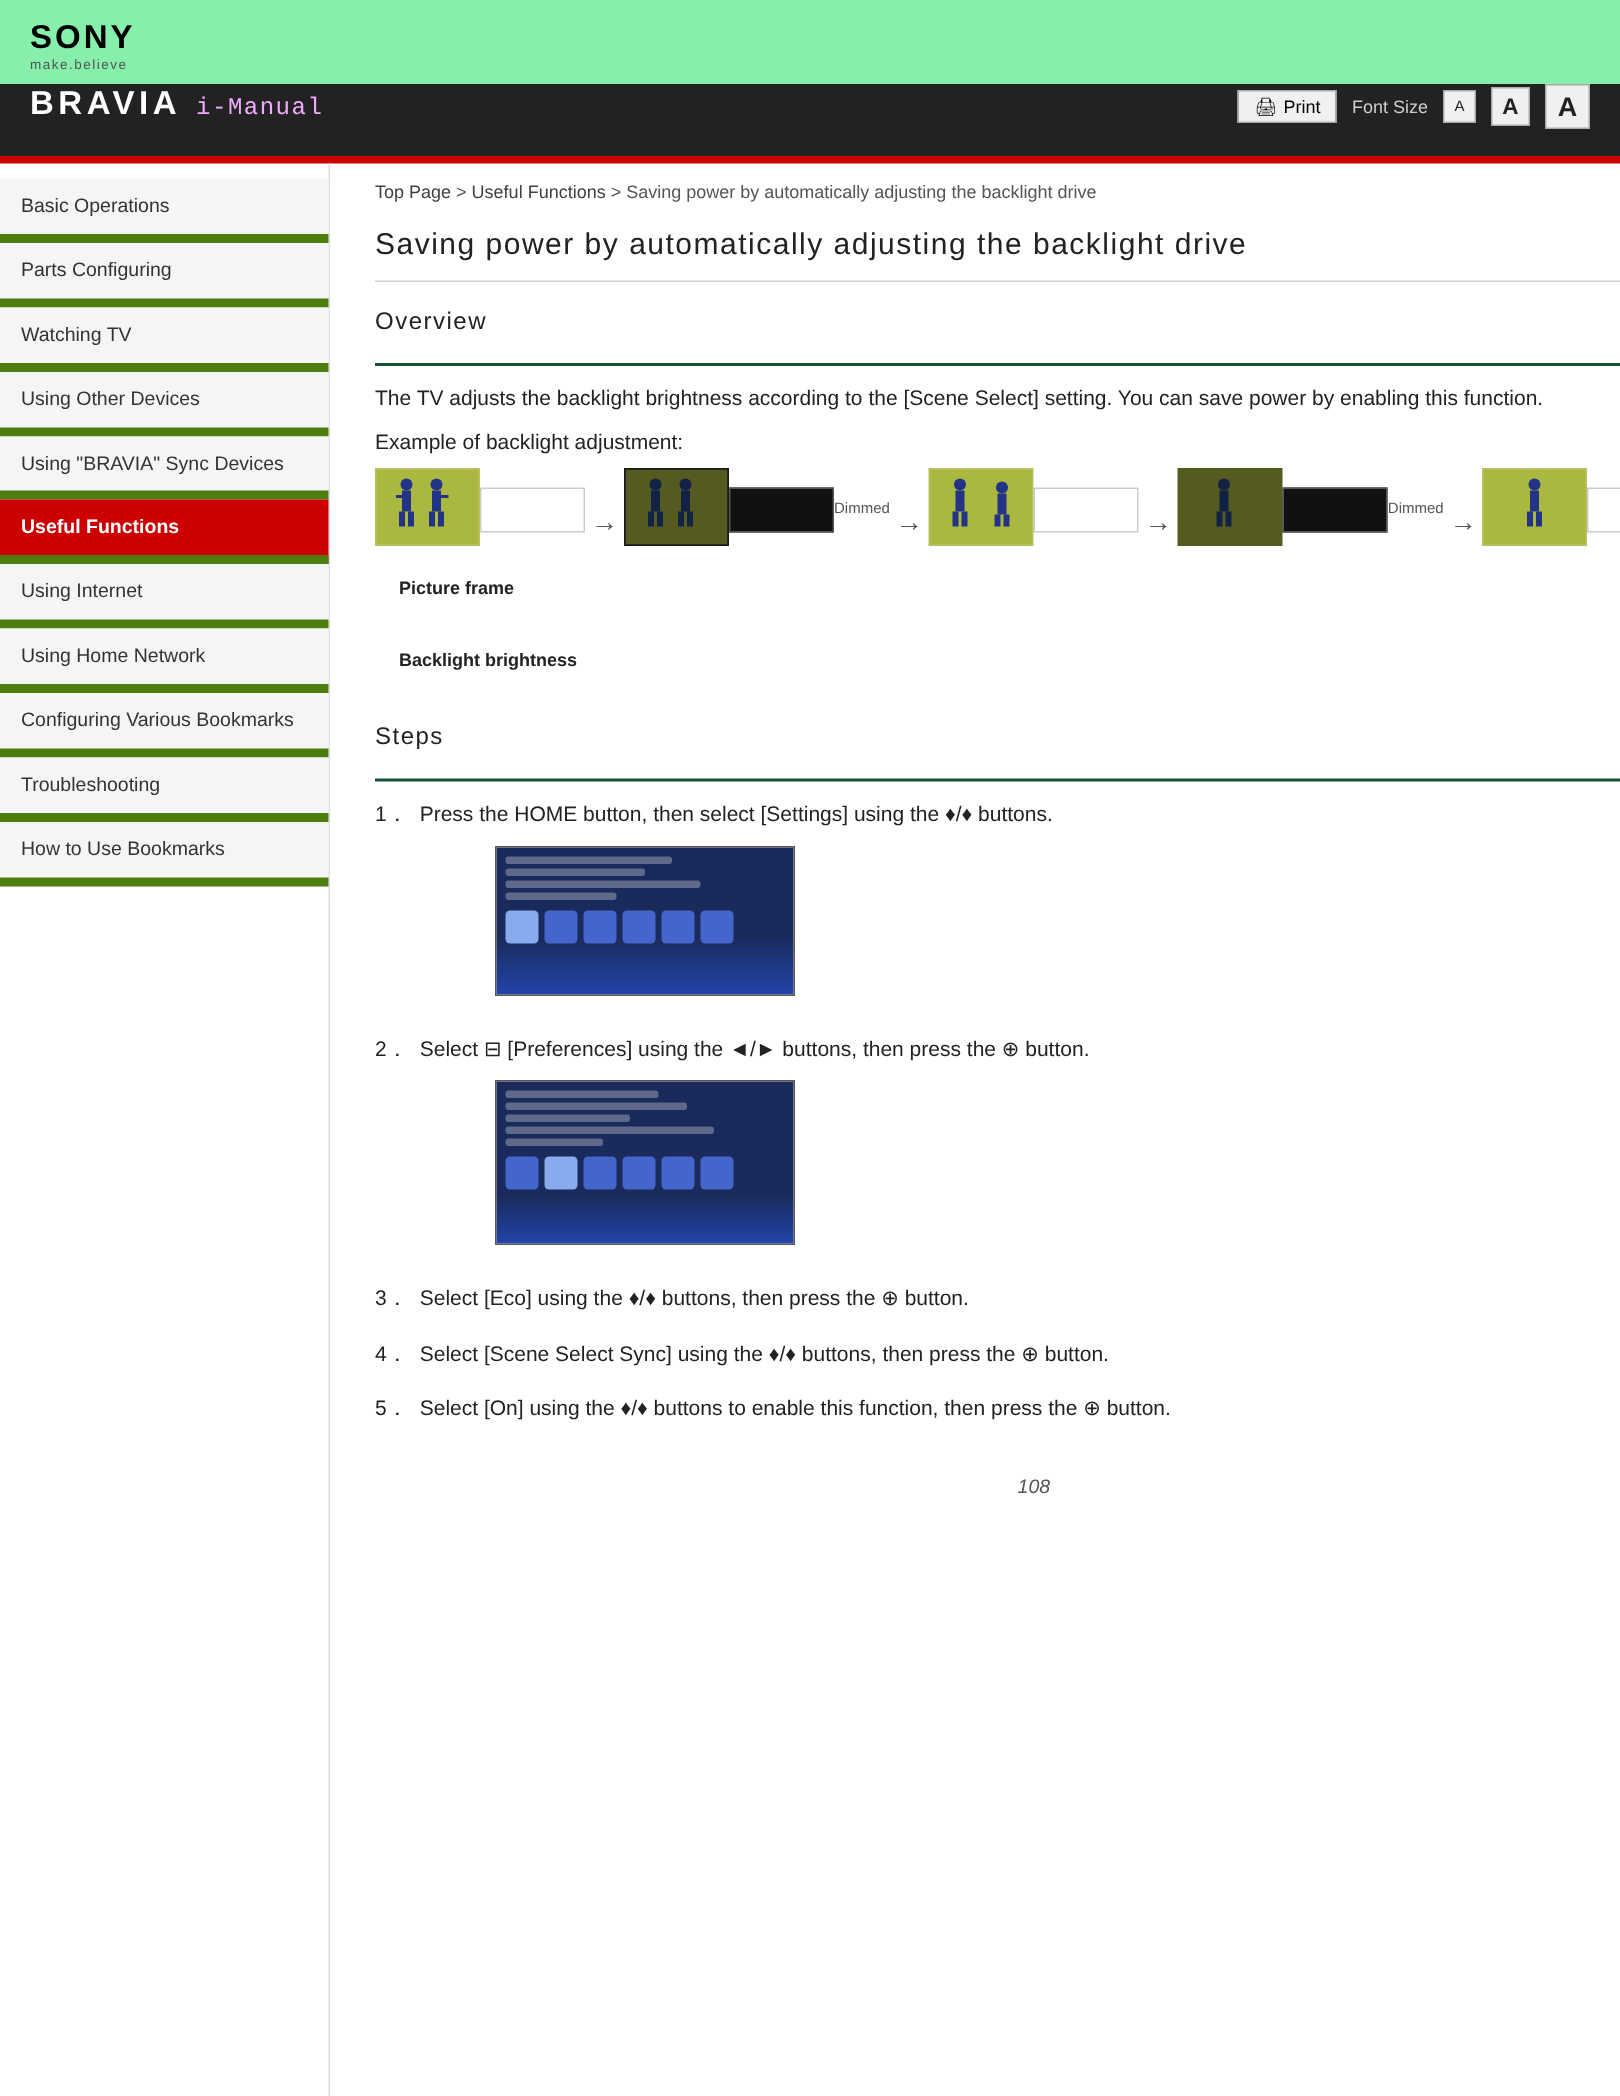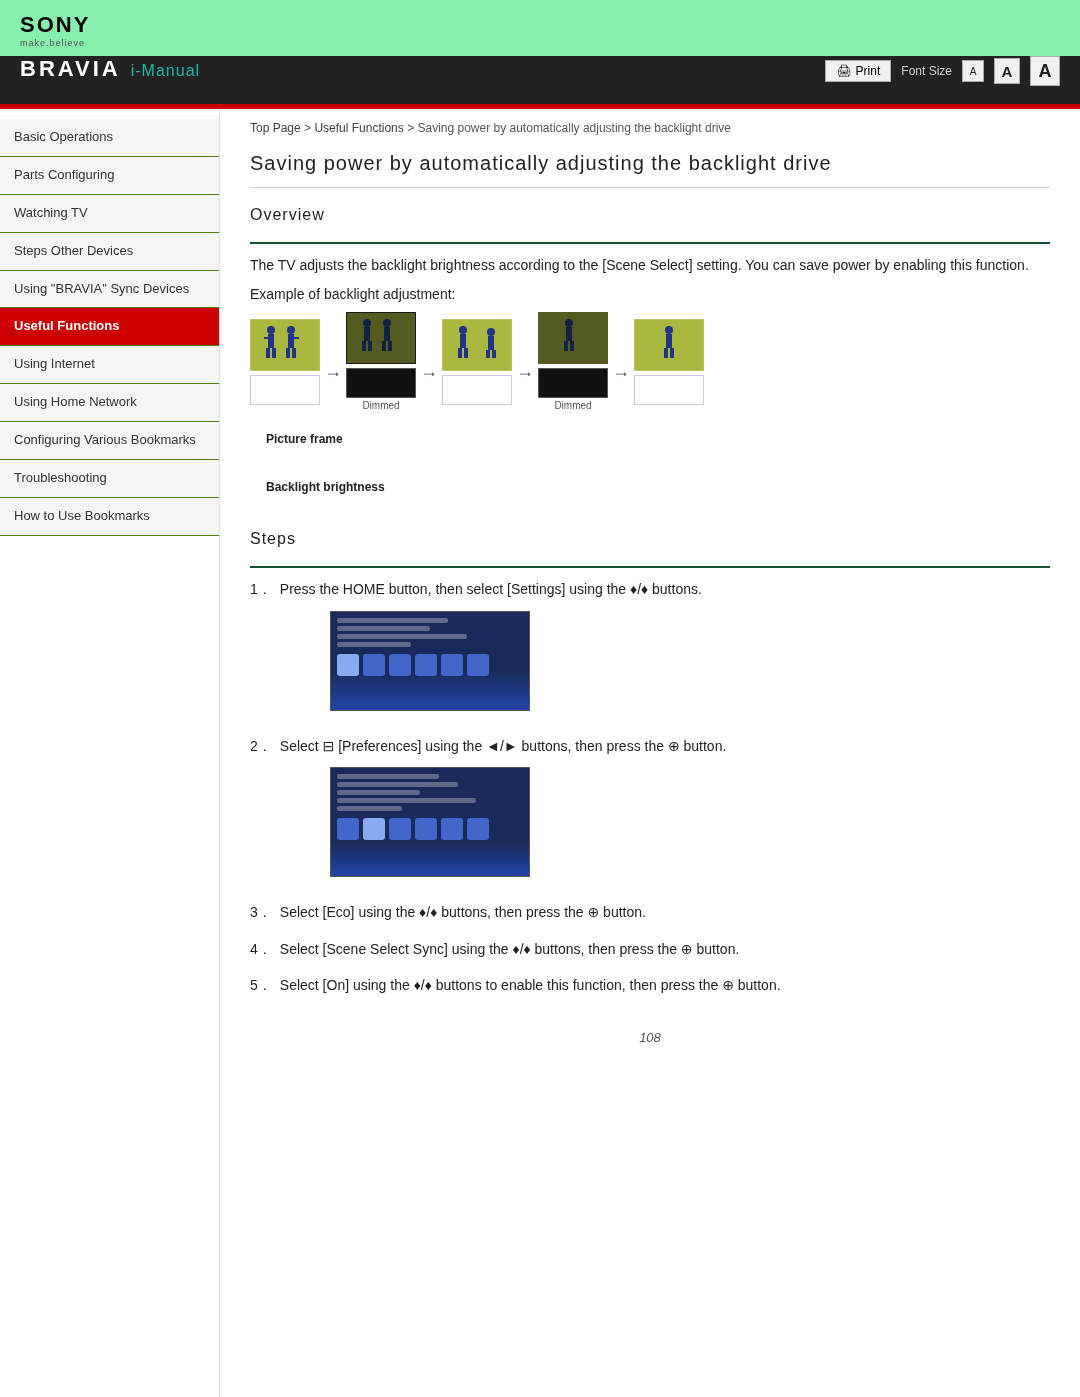--- a/index.html
+++ b/index.html
@@ -37,23 +37,24 @@
       gap: 10px;
     }
     .bravia-text {
       color: #fff;
       font-size: 22px;
       font-weight: bold;
       font-family: 'Arial', sans-serif;
       letter-spacing: 3px;
     }
     .imanual-text {
-      color: #14b8a6;
+      color: #f0abfc;
       font-size: 16px;
       letter-spacing: 1px;
+      font-family: Liberation Mono, monospace;
     }
     .header-right {
       display: flex;
       align-items: center;
       gap: 10px;
     }
     .print-btn {
       background: #f0f0f0;
       border: 1px solid #aaa;
       padding: 3px 10px;
@@ -105,21 +106,21 @@
 
     
     .sidebar {
       width: 220px;
       flex-shrink: 0;
       padding: 10px 0;
       border-right: 1px solid #ddd;
     }
     .sidebar-item {
       padding: 10px 14px;
-      border-bottom: 1px solid #4d7c0f;
+      border-bottom: 6px solid #4d7c0f;
       font-size: 13px;
       cursor: pointer;
       background: #f5f5f5;
       color: #333;
       line-height: 1.3;
     }
     .sidebar-item.active {
       background: #c00;
       color: #fff;
       font-weight: bold;
@@ -177,21 +178,21 @@
 
     
     .backlight-diagram {
       display: flex;
       align-items: flex-start;
       gap: 0;
       margin: 10px 0 20px 0;
     }
     .diagram-step {
       display: flex;
-      flex-direction: column;
+      flex-direction: row;
       align-items: center;
     }
     .diagram-arrow {
       display: flex;
       align-items: center;
       padding-top: 20px;
       font-size: 18px;
       color: #555;
       padding-left: 4px;
       padding-right: 4px;
@@ -340,21 +341,21 @@
   </div>
 </div>
 <div class="accent-bar"></div>
 
 <div class="main-layout">
 
   <div class="sidebar">
     <div class="sidebar-item">Basic Operations</div>
     <div class="sidebar-item">Parts Configuring</div>
     <div class="sidebar-item">Watching TV</div>
-    <div class="sidebar-item">Steps Other Devices</div>
+    <div class="sidebar-item">Using Other Devices</div>
     <div class="sidebar-item">Using "BRAVIA" Sync Devices</div>
     <div class="sidebar-item active">Useful Functions</div>
     <div class="sidebar-item">Using Internet</div>
     <div class="sidebar-item">Using Home Network</div>
     <div class="sidebar-item">Configuring Various Bookmarks</div>
     <div class="sidebar-item">Troubleshooting</div>
     <div class="sidebar-item">How to Use Bookmarks</div>
   </div>
 
   <div class="content-area">

